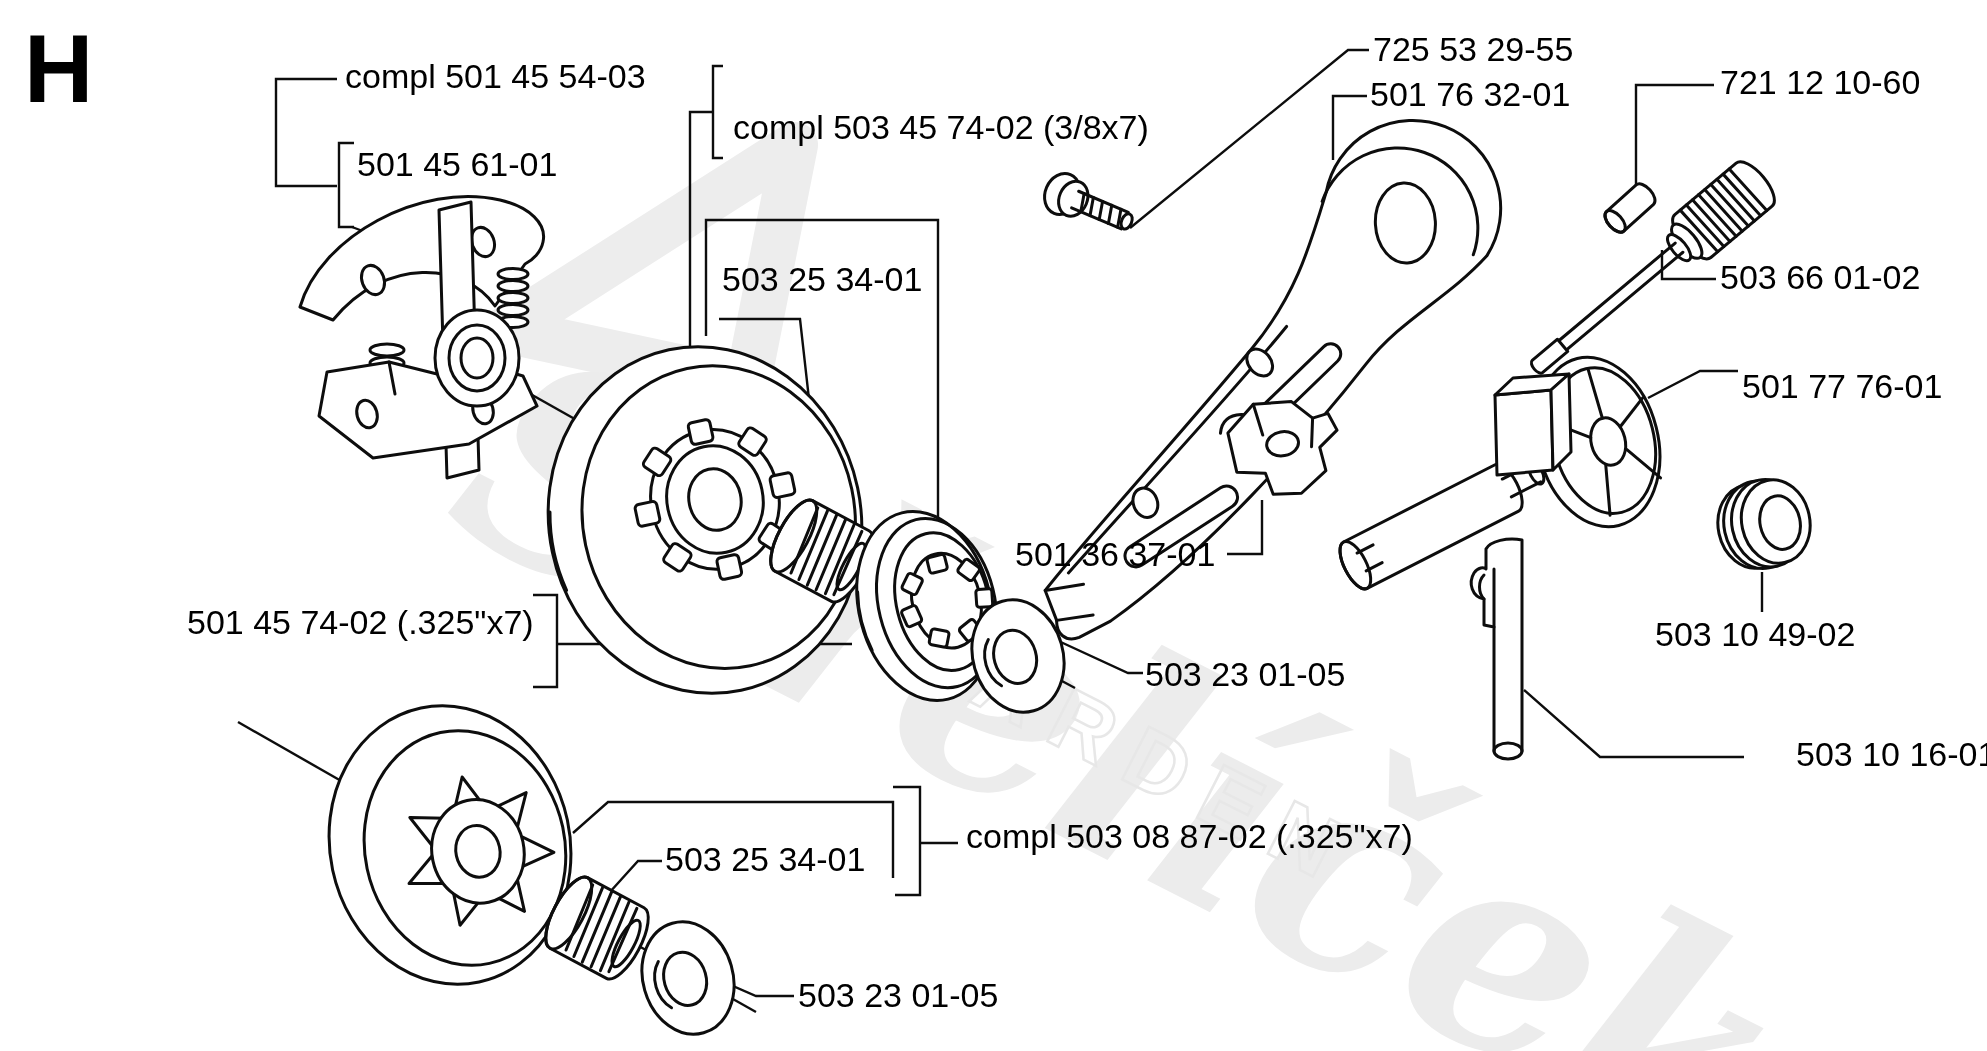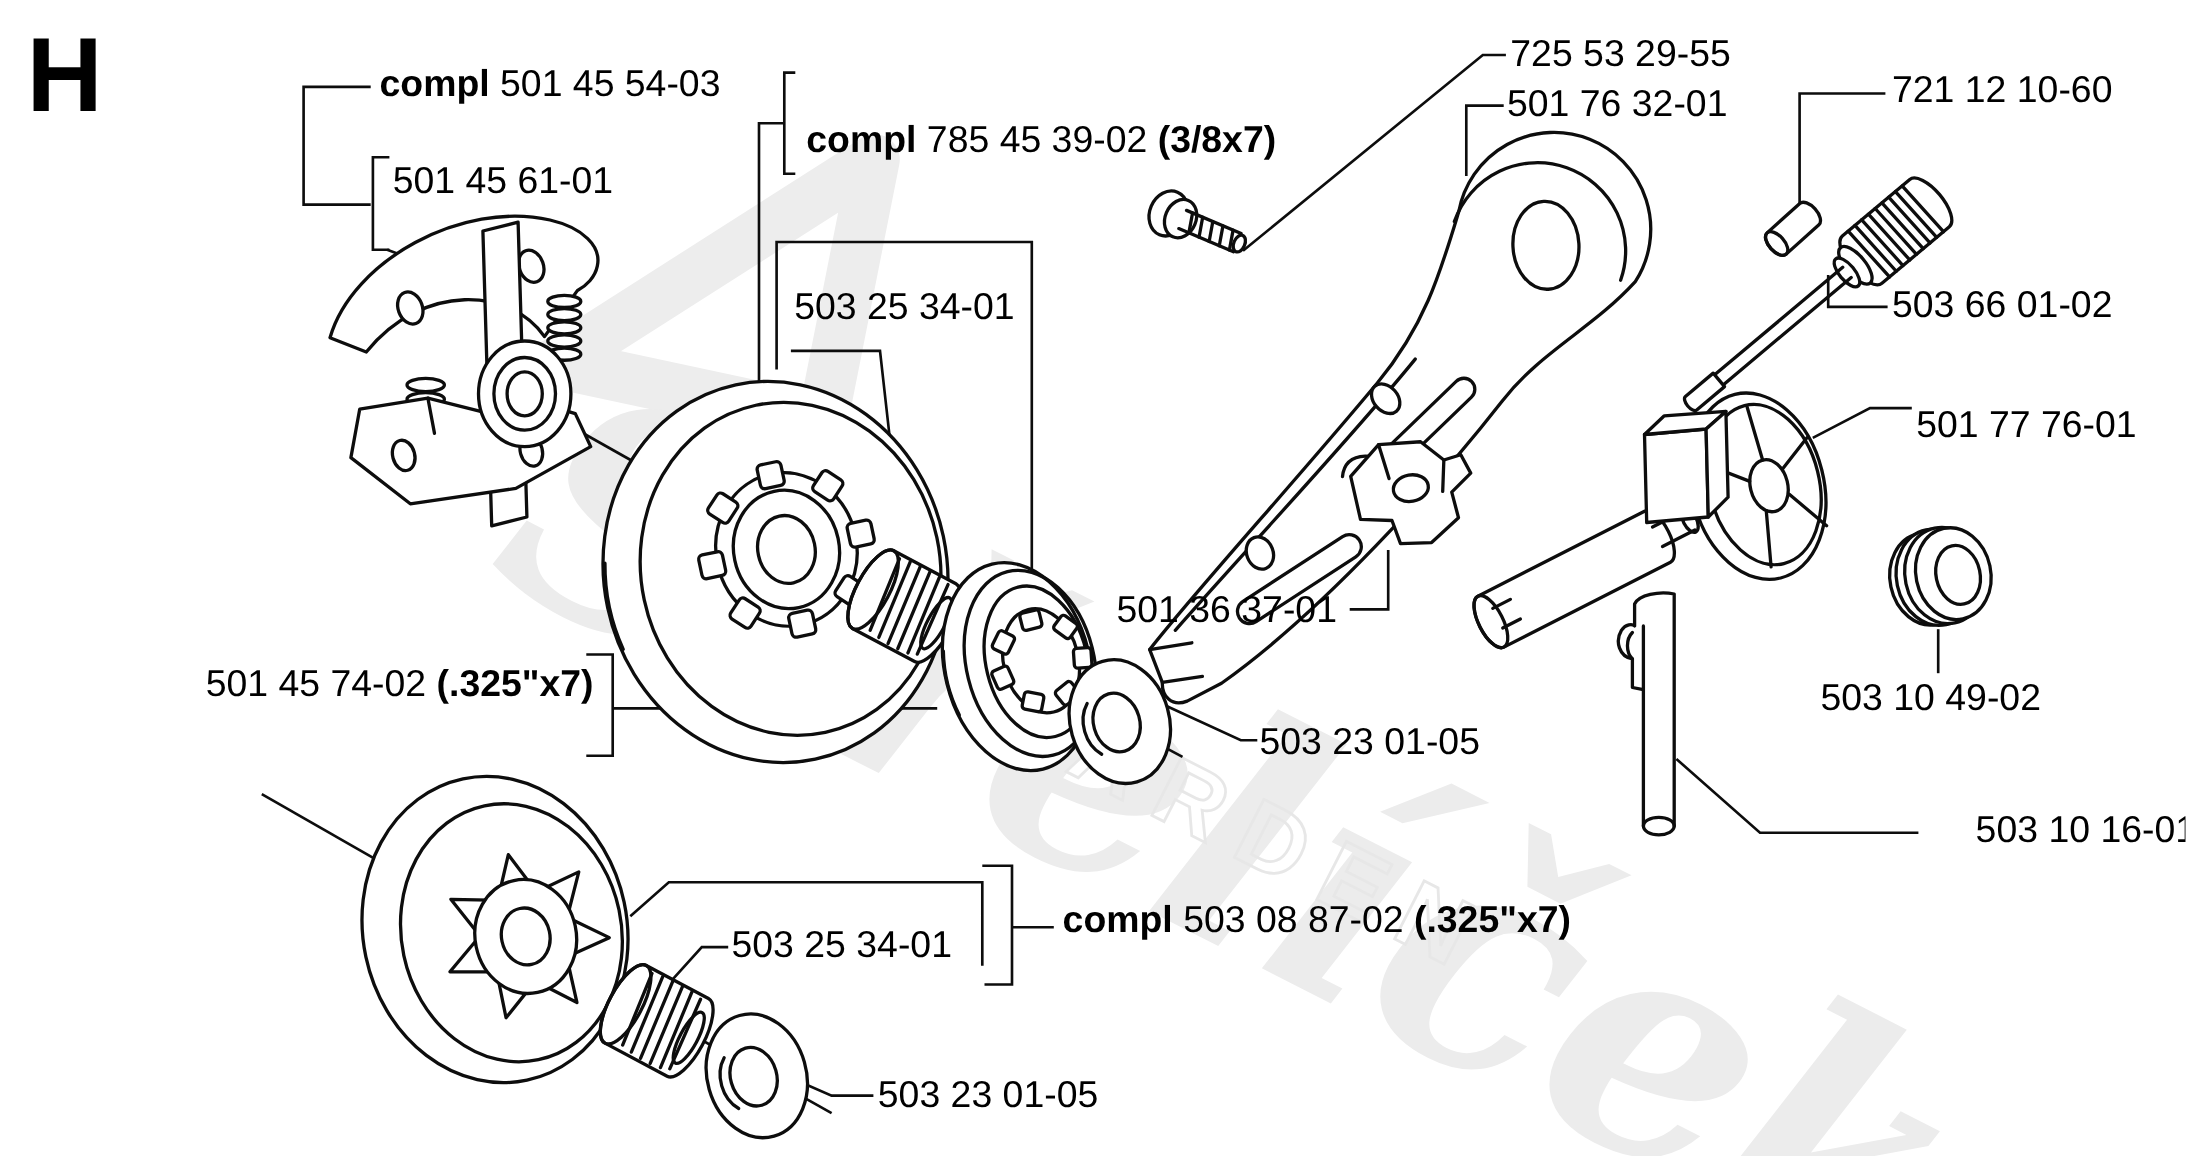--- a/index.html
+++ b/index.html
@@ -1,20 +1,20 @@
 <!DOCTYPE html>
 <html><head>
 <meta charset="utf-8">
 <style>
   html,body{margin:0;padding:0;background:#fff;}
   .stage{position:relative;width:1987px;height:1051px;background:#ffffff;overflow:hidden;
          font-family:"Liberation Sans",sans-serif;}
   .stage svg{position:absolute;left:0;top:0;}
   .lbl{position:absolute;font-size:34px;line-height:1.06;color:#000;white-space:nowrap;}
-  .lbl .b{font-weight:bold;margin-top:28px;}
+  .lbl .b{font-weight:normal;margin-top:28px;}
   .section-letter{position:absolute;left:24px;top:14px;font-size:96px;font-weight:bold;color:#000;}
   .part{stroke:#0d0d0d;stroke-width:3;fill:none;stroke-linecap:round;stroke-linejoin:round;}
   .part .w{fill:#ffffff;}
   .leader{stroke:#0d0d0d;stroke-width:2.4;fill:none;stroke-linecap:butt;stroke-linejoin:miter;}
   .wm-tri{stroke:#ededed;stroke-width:46;fill:none;stroke-linejoin:round;}
   .wm-script{font-family:"DejaVu Serif",serif;font-style:italic;font-weight:bold;
              font-size:285px;fill:#ececec;}
   .wm-caption{font-family:"Liberation Sans",sans-serif;font-weight:bold;font-size:86px;
               fill:none;stroke:#e7e7e7;stroke-width:2.5;letter-spacing:22px;}
 </style>
@@ -287,21 +287,21 @@
 
   <div class="section-letter">H</div>
 
   <div class="lbl" style="left:345px;top:58px">
     <span class="b">compl </span><span>501 45 54-03</span>
   </div>
   <div class="lbl" style="left:357px;top:146px">
     <span>501 45 61-01</span>
   </div>
   <div class="lbl" style="left:733px;top:109px">
-    <span class="b">compl </span><span>785 45 39-02</span><span class="b"> (3/8x7)</span>
+    <span class="b">compl </span><span>503 45 74-02</span><span class="b"> (3/8x7)</span>
   </div>
   <div class="lbl" style="left:722px;top:261px">
     <span>503 25 34-01</span>
   </div>
   <div class="lbl" style="left:1373px;top:31px">
     <span>725 53 29-55</span>
   </div>
   <div class="lbl" style="left:1370px;top:76px">
     <span>501 76 32-01</span>
   </div>

